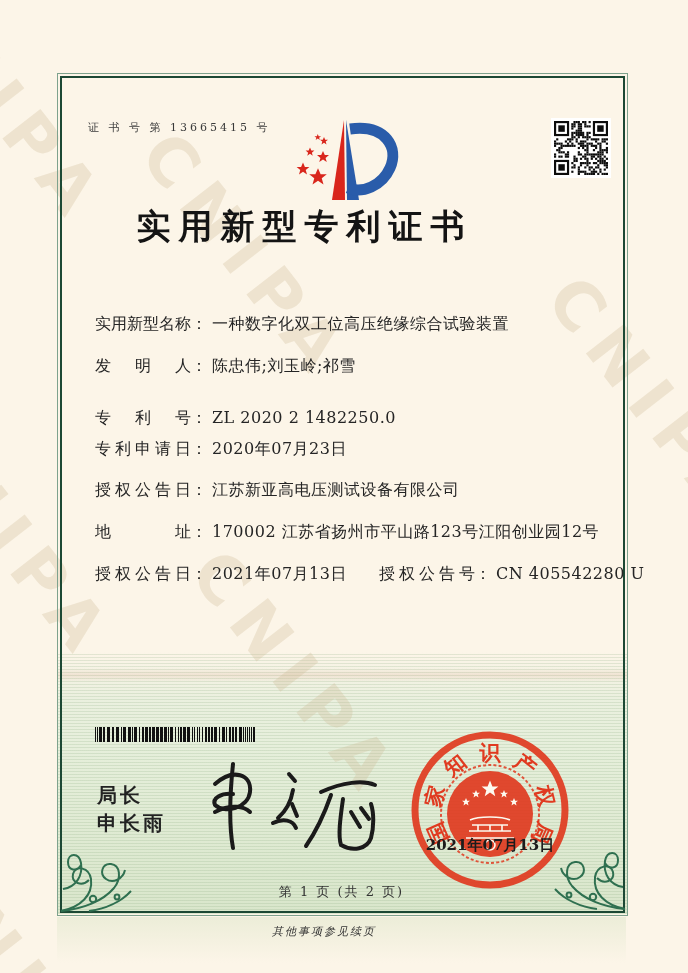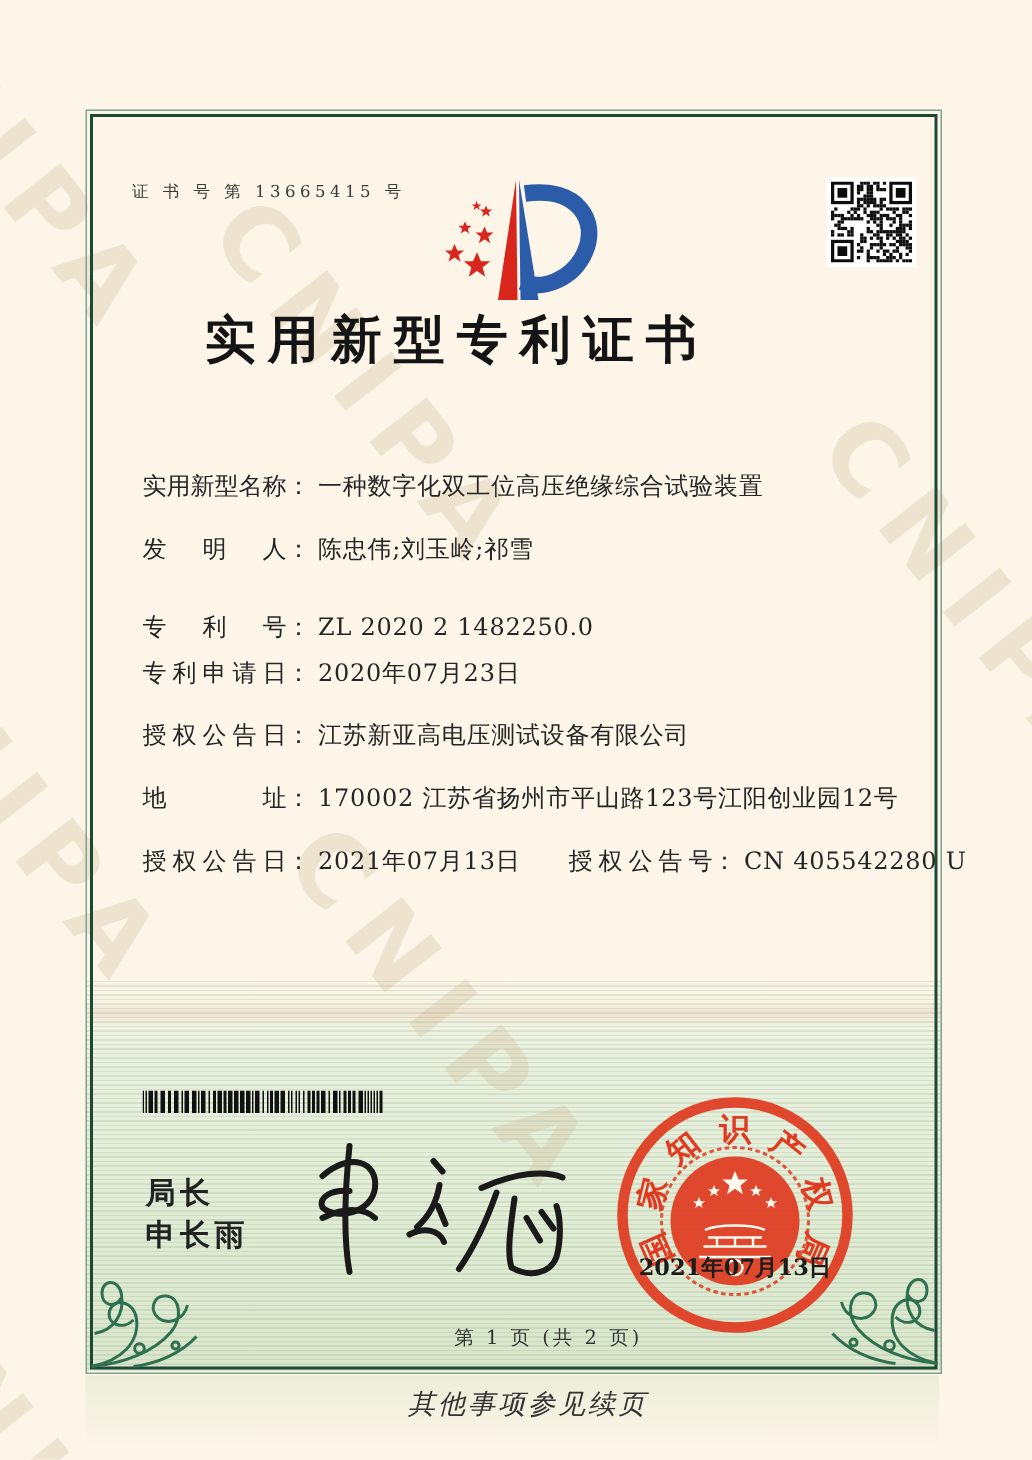--- a/index.html
+++ b/index.html
@@ -76,22 +76,22 @@
   }
   .sc0{left:19px;top:94px;transform:rotate(-114deg);}
   .sc1{left:16px;top:57px;transform:rotate(-76deg);}
   .sc2{left:36px;top:26px;transform:rotate(-38deg);}
   .sc3{left:71px;top:14px;}
   .sc4{left:106px;top:26px;transform:rotate(38deg);}
   .sc5{left:126px;top:57px;transform:rotate(76deg);}
   .sc6{left:123px;top:94px;transform:rotate(114deg);}
   .sealdate{left:408px;top:836px;width:164px;text-align:center;
             font-size:15px;font-weight:700;color:#1c1c1c;z-index:6;}
-  .pageinfo{left:57px;top:883px;width:569px;text-align:center;font-size:13px;letter-spacing:2px;color:#333;margin-left:24px;}
-  .note{left:272px;top:924px;font-size:18px;font-style:italic;letter-spacing:2px;color:#333;}
+  .pageinfo{left:57px;top:883px;width:569px;text-align:center;font-size:13px;letter-spacing:2px;color:#333;}
+  .note{left:272px;top:924px;font-size:11px;font-style:italic;letter-spacing:2px;color:#333;}
   .orn{left:59px;top:827px;width:88px;height:86px;}
   .orn-r{left:539px;top:825px;transform:scaleX(-1);}
 </style>
 </head>
 <body>
 
 <div class="wm wm1">CNIPA</div>
 <div class="wm wm2">CNIPA</div>
 <div class="wm wm3">CNIPA</div>
 <div class="wm wm4">CNIPA</div>

